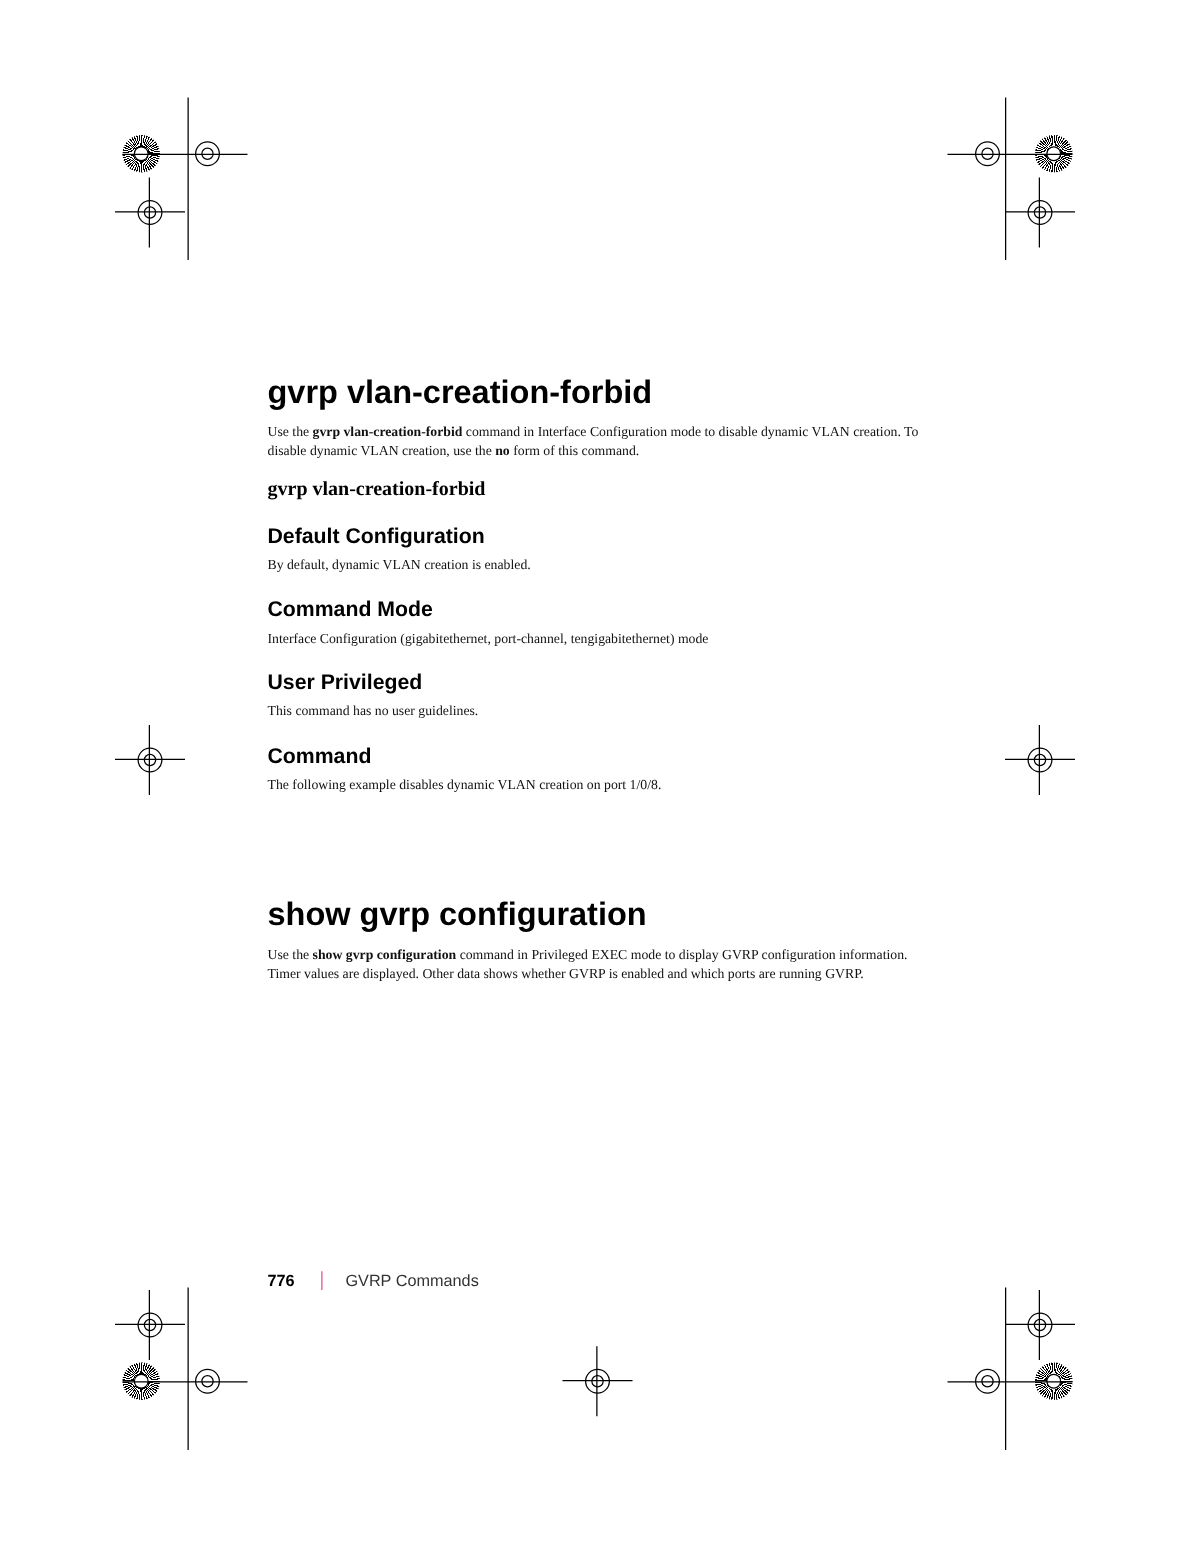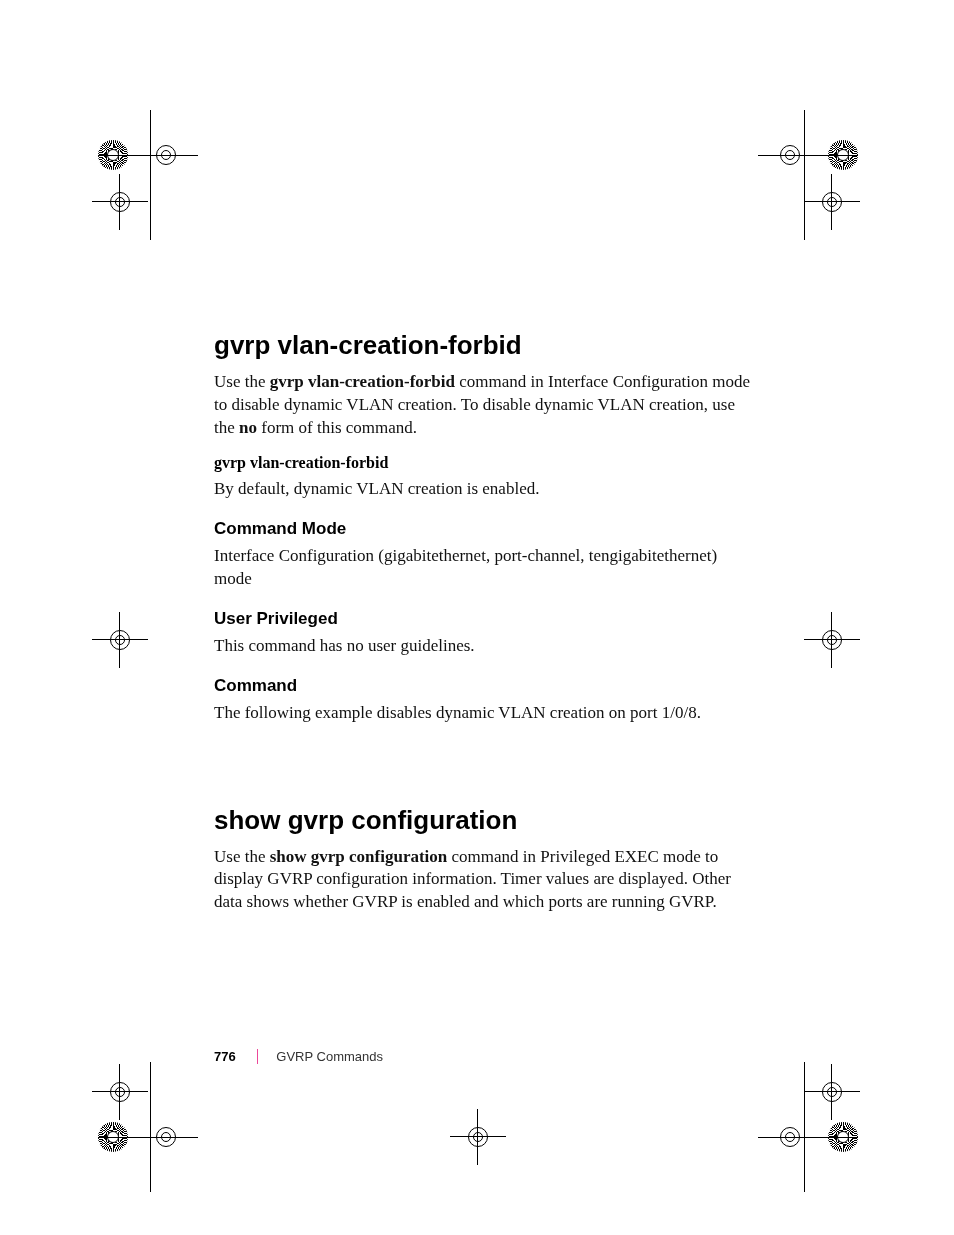--- a/index.html
+++ b/index.html
@@ -8,40 +8,39 @@
     width: 954px;
     height: 1235px;
     background: #ffffff;
     font-family: Georgia, 'Times New Roman', serif;
     color: #000;
   }
   .page {
     position: relative;
     width: 954px;
     height: 969px;
-    margin-top: 32px;
   }
   .content {
     position: absolute;
     left: 214px;
     top: 298px;
     width: 540px;
   }
   h1.cmd-title {
     font-family: "Helvetica Neue Condensed", "Arial Narrow", Arial, sans-serif;
     font-stretch: condensed;
     font-weight: 700;
     font-size: 26px;
     letter-spacing: 0px;
     margin: 0 0 10px 0;
     color: #000;
   }
   p.body {
     font-family: Georgia, 'Times New Roman', serif;
-    font-size: 17px;
+    font-size: 11px;
     line-height: 1.35;
     margin: 0 0 14px 0;
     color: #111;
   }
   h2.sub {
     font-family: "Helvetica Neue Condensed", "Arial Narrow", Arial, sans-serif;
     font-stretch: condensed;
     font-weight: 700;
     font-size: 17px;
     margin: 18px 0 6px 0;
@@ -212,20 +211,21 @@
   <div class="content">
 
     <h1 class="cmd-title">gvrp vlan-creation-forbid</h1>
 
     <p class="body">
       <span>Use the </span><span class="bold">gvrp vlan-creation-forbid</span><span> command in Interface Configuration mode to disable dynamic VLAN creation. To disable dynamic VLAN creation, use the </span><span class="bold">no</span><span> form of this command.</span>
     </p>
 
     <p class="syntax-line">gvrp vlan-creation-forbid</p>
 
+    <h2 class="sub">Default Configuration</h2>
     <p class="body">By default, dynamic VLAN creation is enabled.</p>
 
     <h2 class="sub">Command Mode</h2>
     <p class="body">Interface Configuration (gigabitethernet, port-channel, tengigabitethernet) mode</p>
 
     <h2 class="sub">User Privileged</h2>
     <p class="body">This command has no user guidelines.</p>
 
     <h2 class="sub">Command</h2>
     <p class="body">The following example disables dynamic VLAN creation on port 1/0/8.</p>

